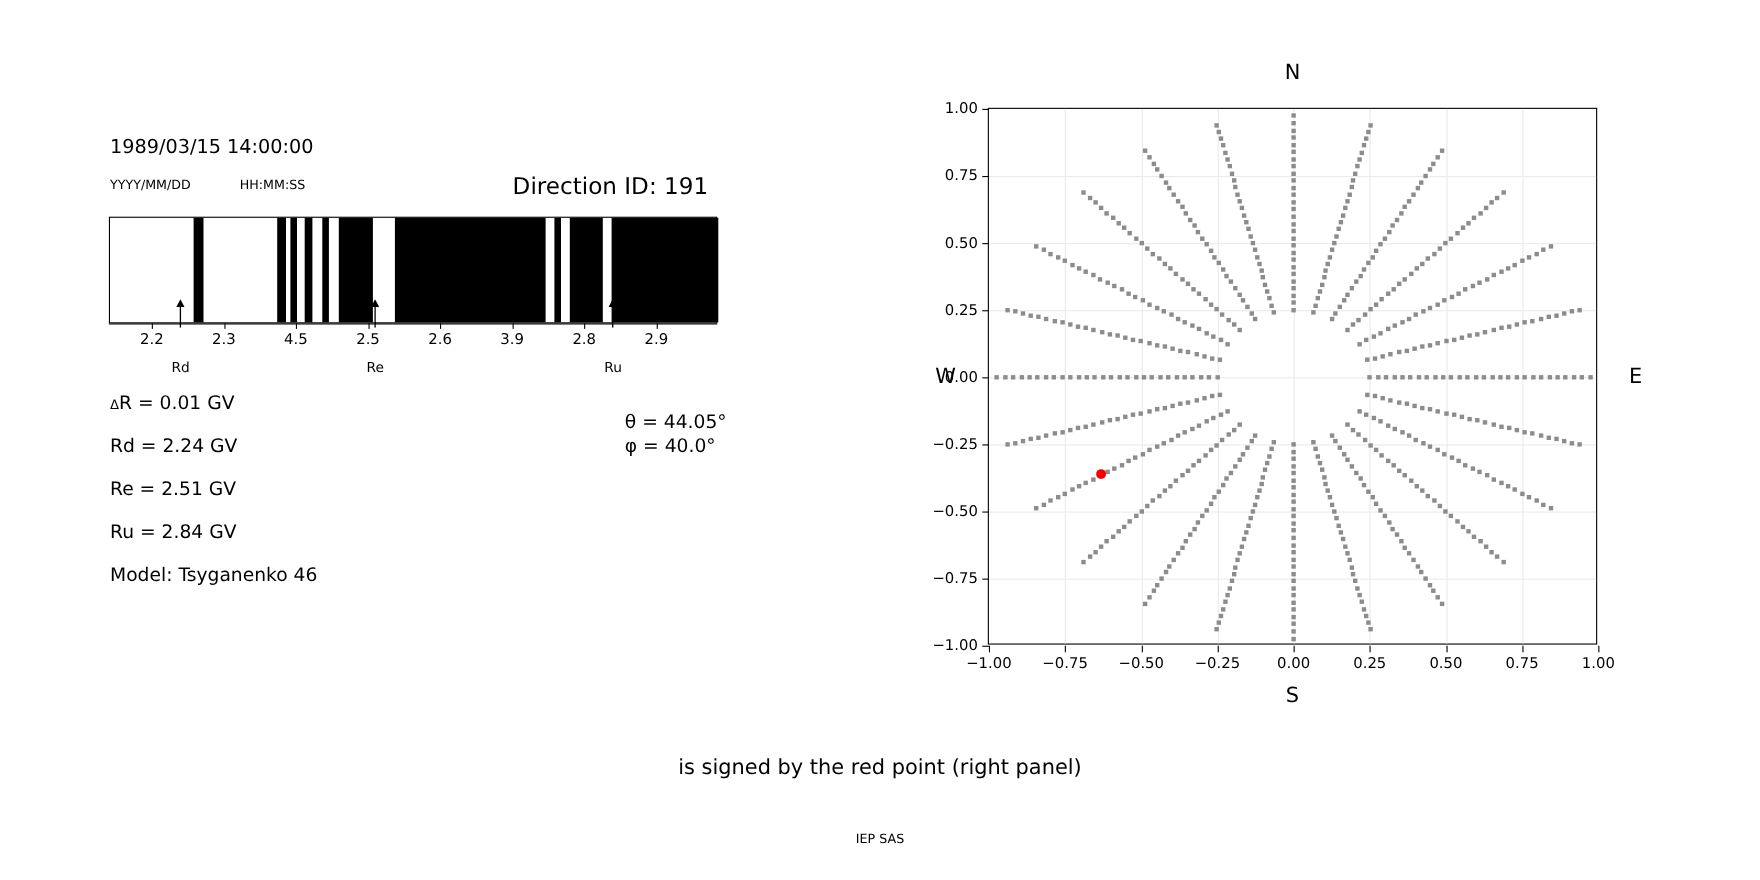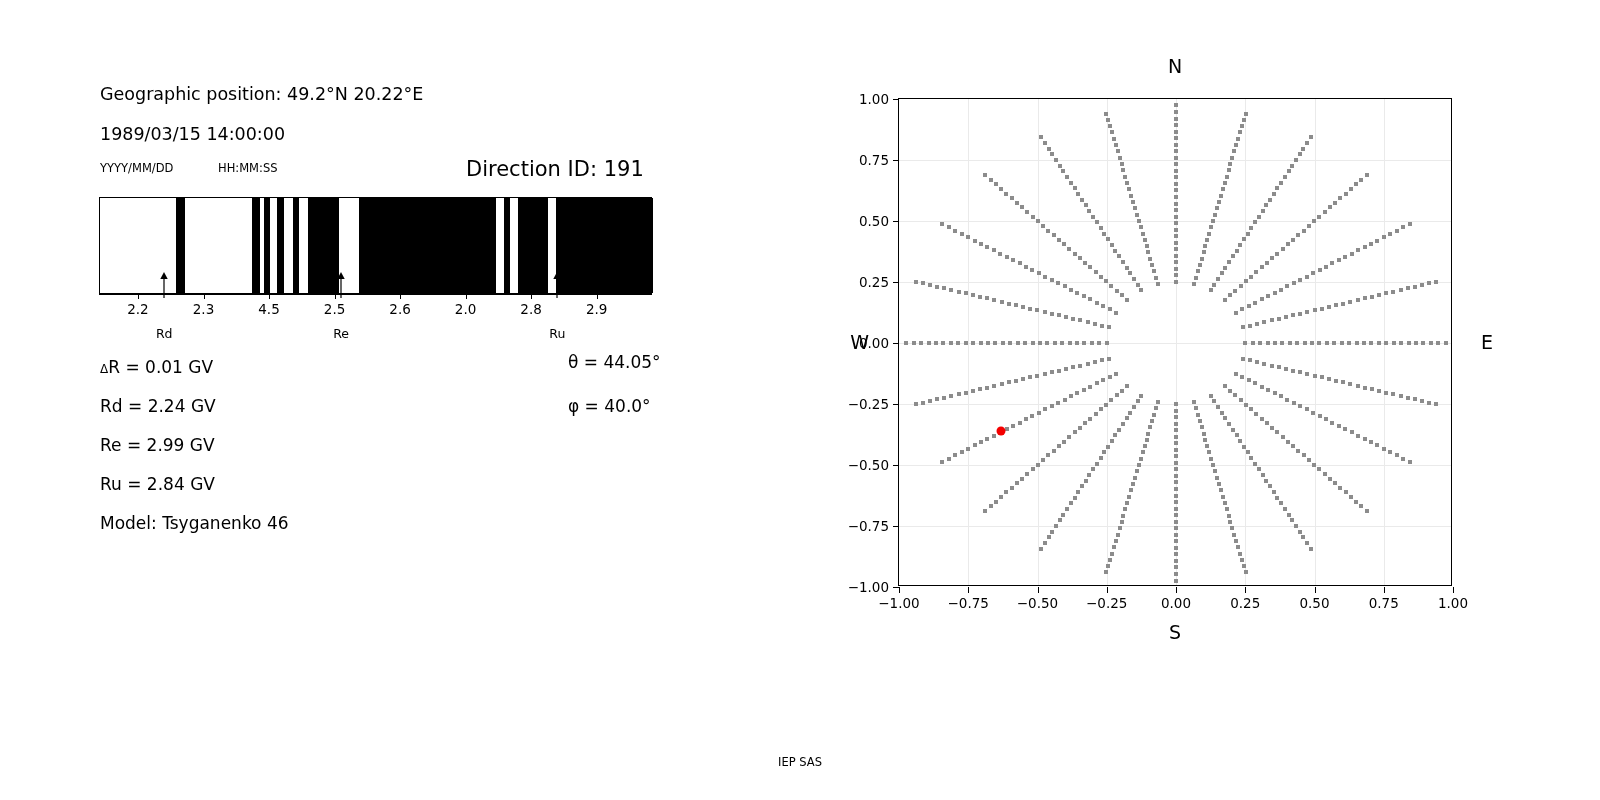--- a/index.html
+++ b/index.html
@@ -65,21 +65,20 @@
   
   #caption{left:0;top:683px;width:1600px;text-align:center;
            font-size:19px;line-height:31px;}
   #footer{left:0;top:755px;width:1600px;text-align:center;font-size:11.5px;}
 </style>
 </head>
 <body>
 
 <div class="abs" id="left-panel">
 
-  <div class="abs" id="geo-position">Geographic position: 49.2°N 20.22°E</div>
   <div class="abs" id="datetime">1989/03/15 14:00:00</div>
   <div class="abs" id="fmt-date">YYYY/MM/DD</div>
   <div class="abs" id="fmt-time">HH:MM:SS</div>
   <div class="abs" id="direction-id">Direction ID: 191</div>
 
   <div class="abs" id="penumbra-wrap">
     <div id="penumbra-bar">
         <div class="band" style="left: 75.6771px; width: 9.50059px;"></div>
         <div class="band" style="left: 152.009px; width: 7.53495px;"></div>
         <div class="band" style="left: 163.803px; width: 6.22453px;"></div>
@@ -98,21 +97,21 @@
       <div class="ticklabel" style="left: 38.9852px;">2.2</div>
       <div class="tick" style="left: 104.507px;"></div>
       <div class="ticklabel" style="left: 104.507px;">2.3</div>
       <div class="tick" style="left: 170.028px;"></div>
       <div class="ticklabel" style="left: 170.028px;">4.5</div>
       <div class="tick" style="left: 235.549px;"></div>
       <div class="ticklabel" style="left: 235.549px;">2.5</div>
       <div class="tick" style="left: 301.07px;"></div>
       <div class="ticklabel" style="left: 301.07px;">2.6</div>
       <div class="tick" style="left: 366.592px;"></div>
-      <div class="ticklabel" style="left: 366.592px;">2.0</div>
+      <div class="ticklabel" style="left: 366.592px;">3.9</div>
       <div class="tick" style="left: 432.113px;"></div>
       <div class="ticklabel" style="left: 432.113px;">2.8</div>
       <div class="tick" style="left: 497.634px;"></div>
       <div class="ticklabel" style="left: 497.634px;">2.9</div>
       <div class="marker-arrow" style="left: 65.1937px;"><svg width="10" height="26" viewBox="0 0 10 26">
           <line x1="5" y1="26" x2="5" y2="5" stroke="#000" stroke-width="1.2"></line>
           <polygon points="5,0 1.3,7 8.7,7" fill="#000"></polygon>
         </svg></div>
       <div class="marker-label" style="left: 65.1937px;">Rd</div>
       <div class="marker-arrow" style="left: 242.101px;"><svg width="10" height="26" viewBox="0 0 10 26">
@@ -121,24 +120,24 @@
         </svg></div>
       <div class="marker-label" style="left: 242.101px;">Re</div>
       <div class="marker-arrow" style="left: 458.322px;"><svg width="10" height="26" viewBox="0 0 10 26">
           <line x1="5" y1="26" x2="5" y2="5" stroke="#000" stroke-width="1.2"></line>
           <polygon points="5,0 1.3,7 8.7,7" fill="#000"></polygon>
         </svg></div>
       <div class="marker-label" style="left: 458.322px;">Ru</div>
     </div>
 <div class="param param-l" style="top: 357px;"><span class="dR-sub">Δ</span>R = 0.01 GV</div>
     <div class="param param-l" style="top: 396px;">Rd = 2.24 GV</div>
-    <div class="param param-l" style="top: 435px;">Re = 2.99 GV</div>
+    <div class="param param-l" style="top: 435px;">Re = 2.51 GV</div>
     <div class="param param-l" style="top: 474px;">Ru = 2.84 GV</div>
     <div class="param param-l" style="top: 513px;">Model: Tsyganenko 46</div>
-    <div class="param param-r" style="top: 352px;">θ = 44.05°</div>
+    <div class="param param-r" style="top: 374px;">θ = 44.05°</div>
     <div class="param param-r" style="top: 396px;">φ = 40.0°</div>
   </div>
 
 <div class="abs" id="right-panel">
   <div id="plot-frame">
     <div id="lbl-N">N</div>
     <div id="lbl-S">S</div>
     <div id="lbl-W">W</div>
     <div id="lbl-E">E</div>
   <div class="gridline gv" style="left: 69.25px;"></div>
@@ -861,14 +860,15 @@
       <div class="xtick" style="left: 415.5px; top: 488px;"></div>
       <div class="xlabel" style="left: 415.5px; top: 496px;">0.50</div>
       <div class="xtick" style="left: 484.75px; top: 488px;"></div>
       <div class="xlabel" style="left: 484.75px; top: 496px;">0.75</div>
       <div class="xtick" style="left: 554px; top: 488px;"></div>
       <div class="xlabel" style="left: 554px; top: 496px;">1.00</div>
     </div>
 </div>
 
 <div class="abs" id="caption">
+  <div>is signed by the red point (right panel)</div>
 </div>
 <div class="abs" id="footer">IEP SAS</div>
 
 </body></html>

